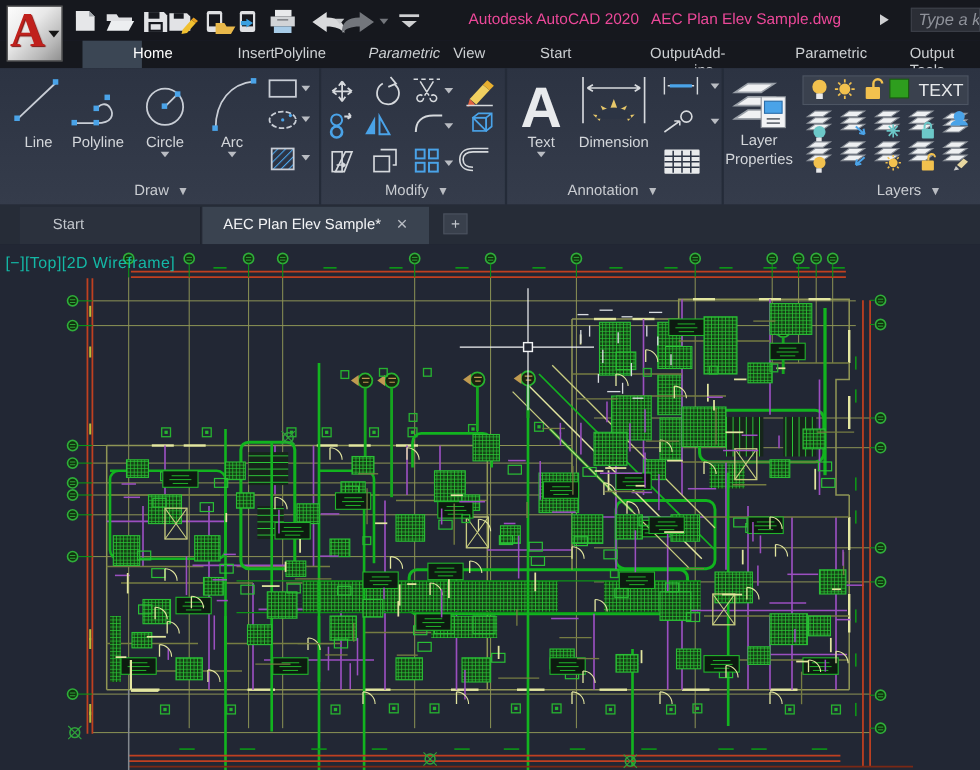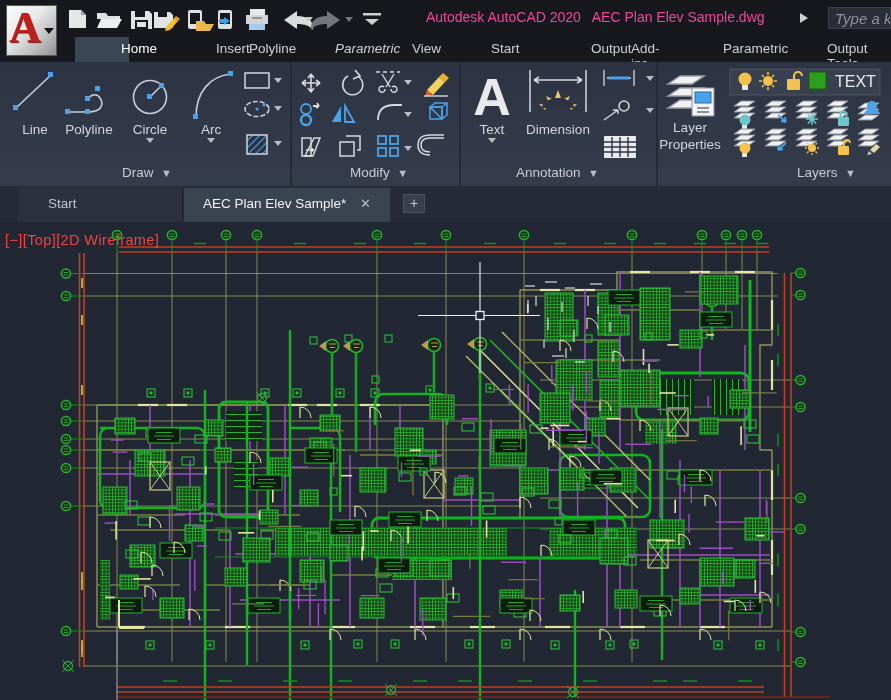--- a/index.html
+++ b/index.html
@@ -23,21 +23,21 @@
 .psep { position:absolute; top:0; width:2px; height:124px; background:#242b38; }
 .plabel { position:absolute; top:103px; font-size:13.5px; color:#c9ccd1; } .plabel span { font-size:11px !important; color:#b9bcc2; }
 
 #filetabs { position:absolute; left:0; top:186px; width:891px; height:36px; background:#262c37; }
 #starttab { position:absolute; left:18px; top:2px; width:165px; height:34px; background:#2b313d; color:#c2c6cc; font-size:13.5px; padding:8px 0 0 30px; border-right:1px solid #1d222b; }
 #activetab { position:absolute; left:184px; top:2px; width:206px; height:34px; background:#3a4350; color:#f2f3f5; font-size:13.5px; padding:8px 0 0 19px; }
 #closex { position:absolute; left:176px; top:8px; color:#b9bdc4; font-size:13px; }
 #plusbtn { position:absolute; left:403px; top:8px; width:22px; height:19px; background:#39404c; border:1px solid #4a515e; color:#c2c6cc; font-size:14px; text-align:center; line-height:17px; }
 
 #canvas { position:absolute; left:0; top:222px; width:891px; height:478px; }
-#vplabel { position:absolute; left:5px; top:232px; font-size:14.5px; color:#ef4444; letter-spacing:0.4px; }
+#vplabel { position:absolute; left:5px; top:232px; font-size:14.5px; color:#14b8a6; letter-spacing:0.4px; }
 </style>
 </head>
 <body>
 <div id="page">
   <div id="titlebar"></div>
   <div id="logo">
       <span id="logoA">A</span>
     </div>
   <div id="logodrop"></div>
   <svg id="qat" class="abs" style="left:0;top:0;" width="400" height="37" viewBox="0 0 400 37">

